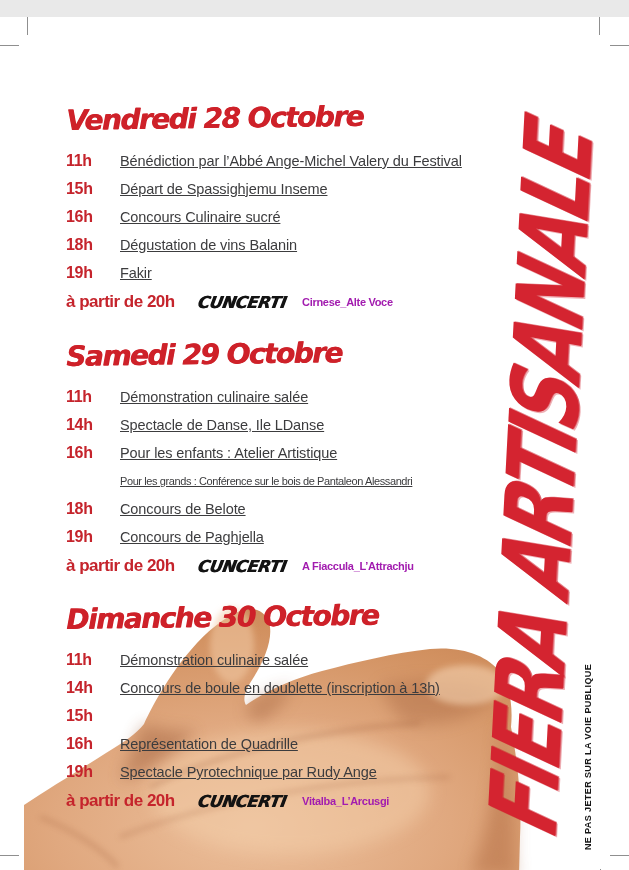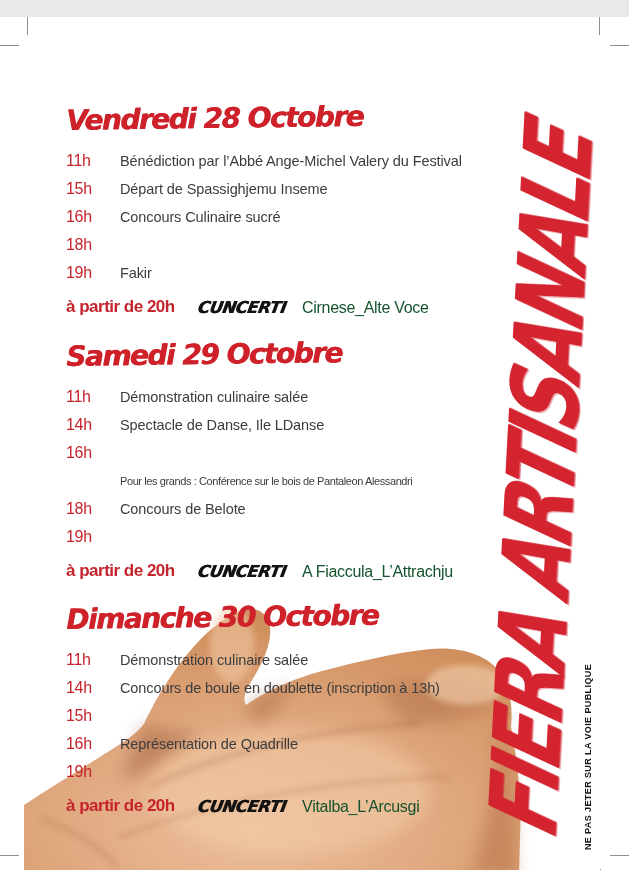--- a/index.html
+++ b/index.html
@@ -27,37 +27,37 @@
   .day-1 { top:80px; } .day-2 { top:316px; } .day-3 { top:579px; }
   .day-title {
     margin:0 0 4px 0; height:46px; display:flex; align-items:center;
     font-family:"DejaVu Sans", sans-serif; font-weight:bold; font-style:italic;
     font-size:28px; letter-spacing:-1.5px; color:#ce2129;
     transform:rotate(-0.8deg); transform-origin:left center;
     text-shadow:0.7px 0 0 currentColor;
   }
   .row { height:28px; display:flex; align-items:center; white-space:nowrap; }
   .time {
-    flex:none; width:54px; font-weight:normal; font-size:16px;
+    flex:none; width:54px; font-weight:bold; font-size:16px;
     color:#c5242c; letter-spacing:-0.3px;
   }
-  .desc { font-size:14.5px; color:#3c3c3e; letter-spacing:-0.1px; }
+  .desc { font-size:14.5px; color:#3c3c3e; letter-spacing:-0.1px;text-decoration:underline; }
   .desc.tight { font-size:11px; letter-spacing:-0.4px; }
-  .concert { height:30px; display:flex; align-items:flex-end; white-space:nowrap; }
+  .concert { height:30px; display:flex; align-items:center; white-space:nowrap; }
   .apartir {
     flex:none; width:128px; font-weight:bold; font-size:17px;
     color:#c5242c; letter-spacing:-0.5px;
   }
   .cuncerti {
     font-family:"DejaVu Sans", sans-serif; font-weight:bold; font-style:italic;
     font-size:16.5px; letter-spacing:-0.5px; color:#131313;
     transform:skewX(-10deg); margin:0 16px 0 4px;
     text-shadow:0.6px 0 0 currentColor;
   }
-  .band { font-weight:normal; font-size:16px; color:#14532d; letter-spacing:-0.3px; }
+  .band { font-weight:bold; font-size:11px; color:#a21caf; letter-spacing:-0.3px; }
 
   
   .fiera {
     position:absolute; left:542px; top:460px; z-index:3; white-space:nowrap;
     font-family:"DejaVu Sans", sans-serif; font-weight:bold; font-style:italic;
     font-size:94px; line-height:1; letter-spacing:-6px; color:#d42430;
     transform:translate(-50%,-50%) rotate(-87deg) skewX(-14deg) scaleX(0.78);
     text-shadow:1px 1px 0 rgba(205,30,42,0.55), -1px 2px 0 rgba(205,30,42,0.35);
   }
 
@@ -132,20 +132,21 @@
     <div class="row">
       <span class="time">15h</span>
       <span class="desc">Départ de Spassighjemu Inseme</span>
     </div>
     <div class="row">
       <span class="time">16h</span>
       <span class="desc">Concours Culinaire sucré</span>
     </div>
     <div class="row">
       <span class="time">18h</span>
+      <span class="desc">Dégustation de vins Balanin</span>
     </div>
     <div class="row">
       <span class="time">19h</span>
       <span class="desc">Fakir</span>
     </div>
     <div class="concert">
       <span class="apartir">à partir de 20h</span>
       <span class="cuncerti">CUNCERTI</span>
       <span class="band">Cirnese_Alte Voce</span>
     </div>
@@ -156,31 +157,33 @@
     <div class="row">
       <span class="time">11h</span>
       <span class="desc">Démonstration culinaire salée</span>
     </div>
     <div class="row">
       <span class="time">14h</span>
       <span class="desc">Spectacle de Danse, Ile LDanse</span>
     </div>
     <div class="row">
       <span class="time">16h</span>
+      <span class="desc">Pour les enfants : Atelier Artistique</span>
     </div>
     <div class="row">
       <span class="time"></span>
       <span class="desc tight">Pour les grands : Conférence sur le bois de Pantaleon Alessandri</span>
     </div>
     <div class="row">
       <span class="time">18h</span>
       <span class="desc">Concours de Belote</span>
     </div>
     <div class="row">
       <span class="time">19h</span>
+      <span class="desc">Concours de Paghjella</span>
     </div>
     <div class="concert">
       <span class="apartir">à partir de 20h</span>
       <span class="cuncerti">CUNCERTI</span>
       <span class="band">A Fiaccula_L’Attrachju</span>
     </div>
   </section>
 
   <section class="day day-3">
     <h2 class="day-title">Dimanche 30 Octobre</h2>
@@ -194,20 +197,21 @@
     </div>
     <div class="row">
       <span class="time">15h</span>
     </div>
     <div class="row">
       <span class="time">16h</span>
       <span class="desc">Représentation de Quadrille</span>
     </div>
     <div class="row">
       <span class="time">19h</span>
+      <span class="desc">Spectacle Pyrotechnique par Rudy Ange</span>
     </div>
     <div class="concert">
       <span class="apartir">à partir de 20h</span>
       <span class="cuncerti">CUNCERTI</span>
       <span class="band">Vitalba_L’Arcusgi</span>
     </div>
   </section>
 
   <div class="fiera">FIERA ARTISANALE</div>
 

